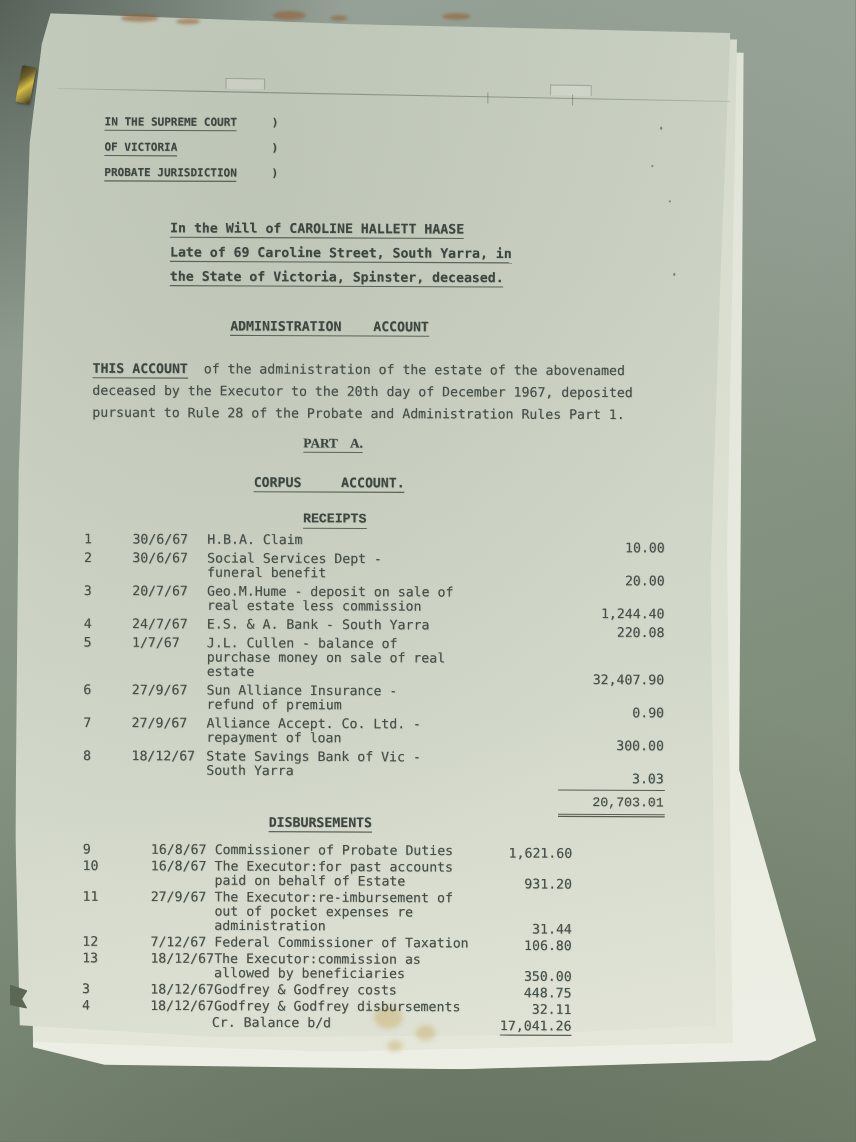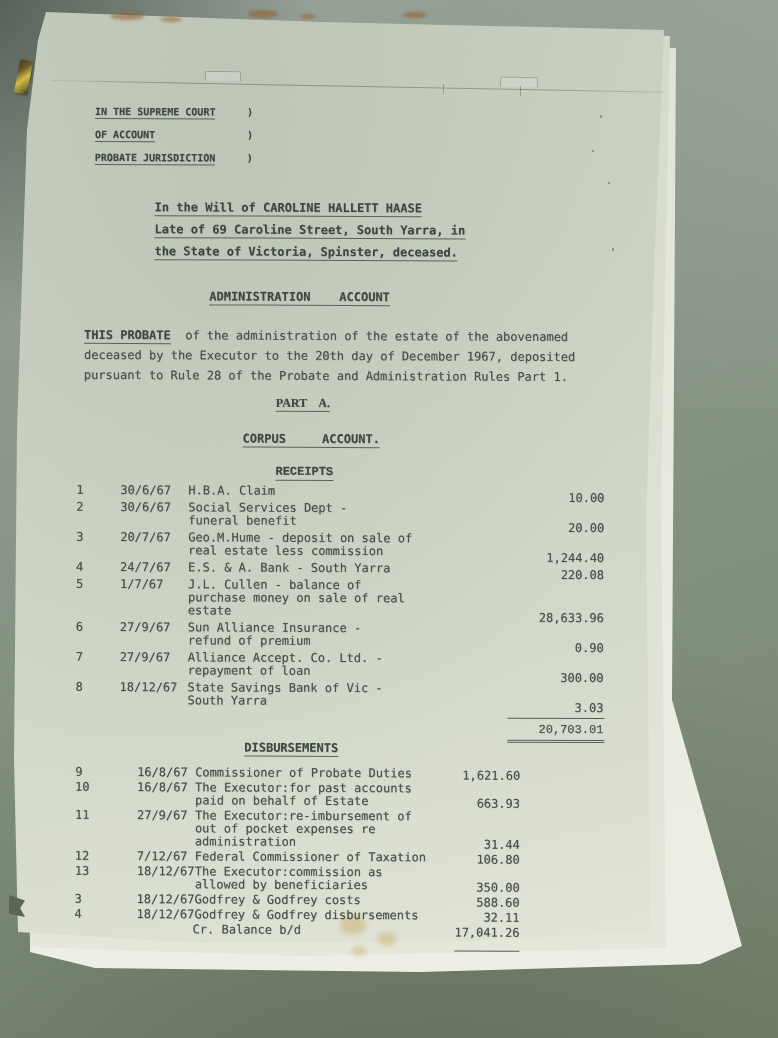--- a/index.html
+++ b/index.html
@@ -59,21 +59,21 @@
   .rec .c-desc{width:322px;}
   .dis .c-no{width:62px;}
   .dis .c-date{width:58px;}
   .dis .c-desc{width:266px;}
   .c-amt{margin-left:auto;white-space:nowrap;align-self:flex-end;}
   .rec .c-amt{transform:translateY(6px);}
   .dis .c-amt{transform:translateY(2px);}
   .dline{display:block;}
   .total-box{width:96px;text-align:right;border-top:1.2px solid rgba(62,72,64,0.85);
     border-bottom:3px double rgba(62,72,64,0.85);padding:4px 1px 3px 0;font-family:Liberation Mono, monospace;}
-  .u-amt{border-bottom:1.4px solid rgba(62,72,64,0.85);padding-bottom:11px;}
+  .u-amt{border-bottom:1.4px solid rgba(62,72,64,0.85);padding-bottom:1px;}
 </style>
 </head>
 <body>
 
 <div class="scene">
   <div class="sheet sheet-b"></div>
   <div class="sheet sheet-a"></div>
   <div class="sheet sheet-main"></div>
 
   <div class="crease"></div>
@@ -93,45 +93,45 @@
   <div class="stain yellow" style="left:378px;top:932px;width:18px;height:14px;"></div>
   <div class="stain yellow" style="left:352px;top:946px;width:14px;height:10px;"></div>
   <div class="stain speck" style="left:600px;top:115px;width:2px;height:3px;"></div>
   <div class="stain speck" style="left:592px;top:150px;width:2px;height:2px;"></div>
   <div class="stain speck" style="left:608px;top:182px;width:2px;height:2px;"></div>
   <div class="stain speck" style="left:612px;top:248px;width:2px;height:3px;"></div>
 
   <div class="content">
     <div class="blk hd" id="court-block" style="left:95px;top:106px;font-size:10px;">
         <div class="cline"><span class="u">IN THE SUPREME COURT</span><span class="bracket">)</span></div>
-        <div class="cline"><span class="u">OF ACCOUNT</span><span class="bracket">)</span></div>
+        <div class="cline"><span class="u">OF VICTORIA</span><span class="bracket">)</span></div>
         <div class="cline"><span class="u">PROBATE JURISDICTION</span><span class="bracket">)</span></div>
       </div>
 
     <div class="blk hd" id="will-block" style="left:155px;top:200px;">
         <div class="wline"><span class="u">In the Will of CAROLINE HALLETT HAASE</span></div>
         <div class="wline"><span class="u">Late of 69 Caroline Street, South Yarra, in</span></div>
         <div class="wline"><span class="u">the State of Victoria, Spinster, deceased.</span></div>
       </div>
 
     <div class="blk hd" style="left:210px;top:289px;">
       <span class="u pre">ADMINISTRATION    ACCOUNT</span>
     </div>
 
     <div class="blk" id="intro" style="left:85px;top:325px;">
-      <div class="pre"><span class="u hd">THIS PROBATE</span><span>  of the administration of the estate of the abovenamed</span></div>
+      <div class="pre"><span class="u hd">THIS ACCOUNT</span><span>  of the administration of the estate of the abovenamed</span></div>
       <div>deceased by the Executor to the 20th day of December 1967, deposited</div>
       <div>pursuant to Rule 28 of the Probate and Administration Rules Part 1.</div>
     </div>
 
     <div class="blk hd" style="left:277px;top:395px;font-family:Liberation Serif, serif;">
       <span class="u pre">PART    A.</span>
     </div>
 
-    <div class="blk hd" style="left:244px;top:431px;">
+    <div class="blk hd" style="left:232px;top:431px;">
       <span class="u pre">CORPUS     ACCOUNT.</span>
     </div>
 
     <div class="blk hd" style="left:277px;top:464px;font-family:Liberation Mono, monospace;">
       <span class="u pre">RECEIPTS</span>
     </div>
 
     <div class="blk rec" id="receipts-table" style="left:78px;top:484px;width:528px;">
         <div class="trow">
           <span class="c-no">1</span>
@@ -168,21 +168,21 @@
           <span class="c-amt">220.08</span>
         </div>
         <div class="trow">
           <span class="c-no">5</span>
           <span class="c-date">1/7/67</span>
           <span class="c-desc">
             <span class="dline">J.L. Cullen - balance of</span>
             <span class="dline">purchase money on sale of real</span>
             <span class="dline">estate</span>
           </span>
-          <span class="c-amt">28,633.96</span>
+          <span class="c-amt">32,407.90</span>
         </div>
         <div class="trow">
           <span class="c-no">6</span>
           <span class="c-date">27/9/67</span>
           <span class="c-desc">
             <span class="dline">Sun Alliance Insurance -</span>
             <span class="dline">refund of premium</span>
           </span>
           <span class="c-amt">0.90</span>
         </div>
@@ -223,21 +223,21 @@
           </span>
           <span class="c-amt">1,621.60</span>
         </div>
         <div class="trow">
           <span class="c-no">10</span>
           <span class="c-date">16/8/67</span>
           <span class="c-desc">
             <span class="dline">The Executor:for past accounts</span>
             <span class="dline">paid on behalf of Estate</span>
           </span>
-          <span class="c-amt">663.93</span>
+          <span class="c-amt">931.20</span>
         </div>
         <div class="trow">
           <span class="c-no">11</span>
           <span class="c-date">27/9/67</span>
           <span class="c-desc">
             <span class="dline">The Executor:re-imbursement of</span>
             <span class="dline">out of pocket expenses re</span>
             <span class="dline">administration</span>
           </span>
           <span class="c-amt">31.44</span>
@@ -258,21 +258,21 @@
             <span class="dline">allowed by beneficiaries</span>
           </span>
           <span class="c-amt">350.00</span>
         </div>
         <div class="trow">
           <span class="c-no">3</span>
           <span class="c-date">18/12/67</span>
           <span class="c-desc">
             <span class="dline">Godfrey &amp; Godfrey costs</span>
           </span>
-          <span class="c-amt">588.60</span>
+          <span class="c-amt">448.75</span>
         </div>
         <div class="trow">
           <span class="c-no">4</span>
           <span class="c-date">18/12/67</span>
           <span class="c-desc">
             <span class="dline">Godfrey &amp; Godfrey disbursements</span>
           </span>
           <span class="c-amt">32.11</span>
         </div>
         <div class="trow">

